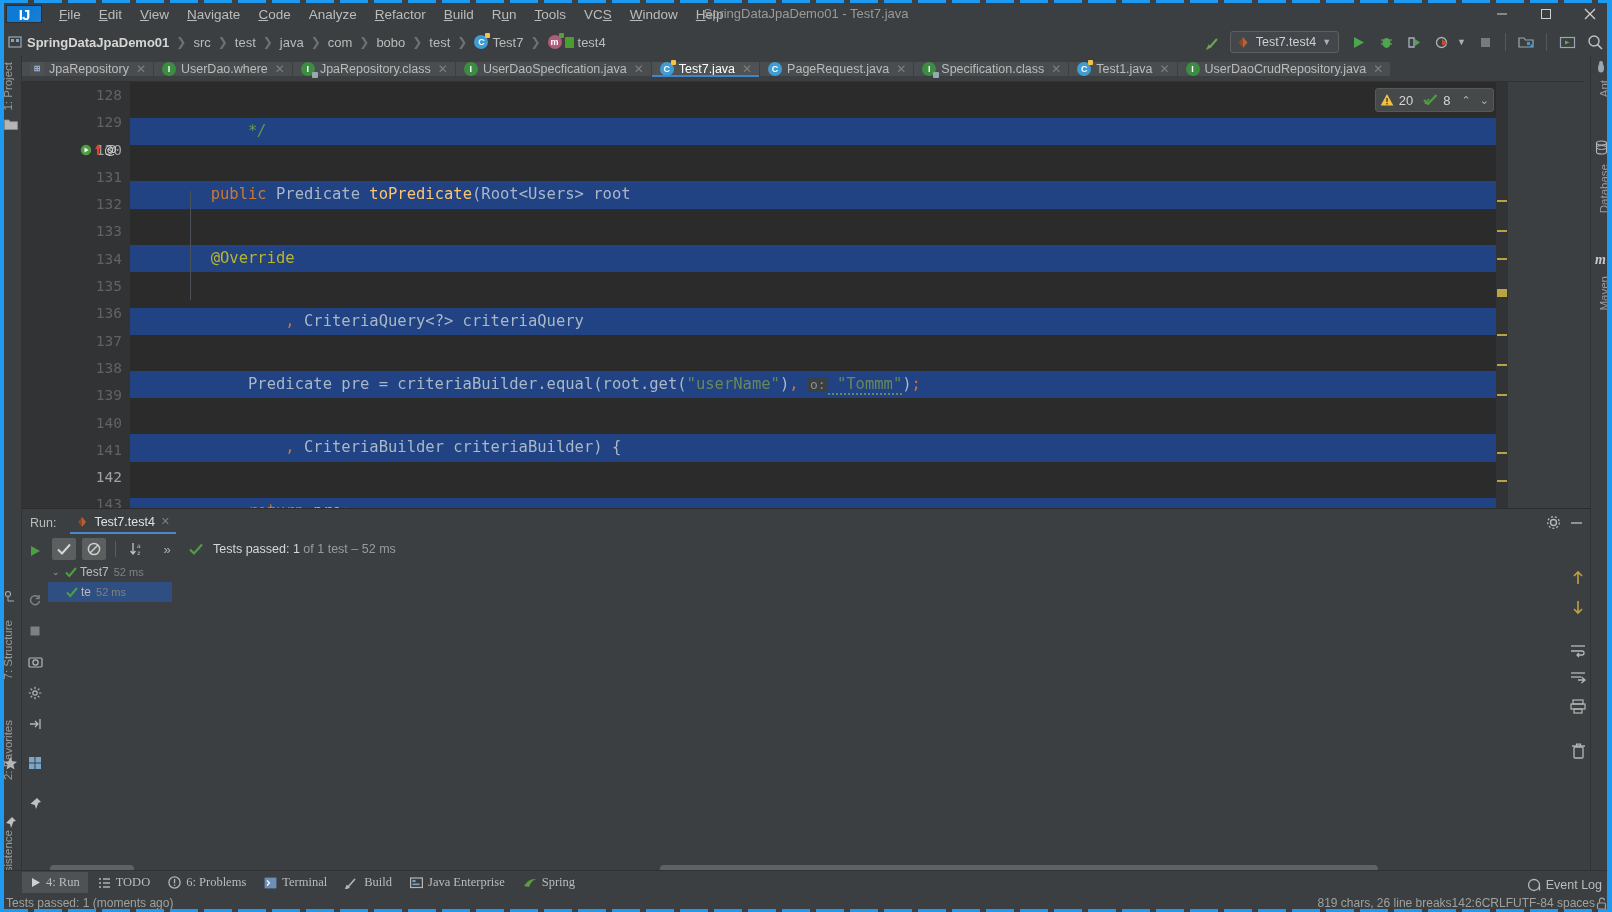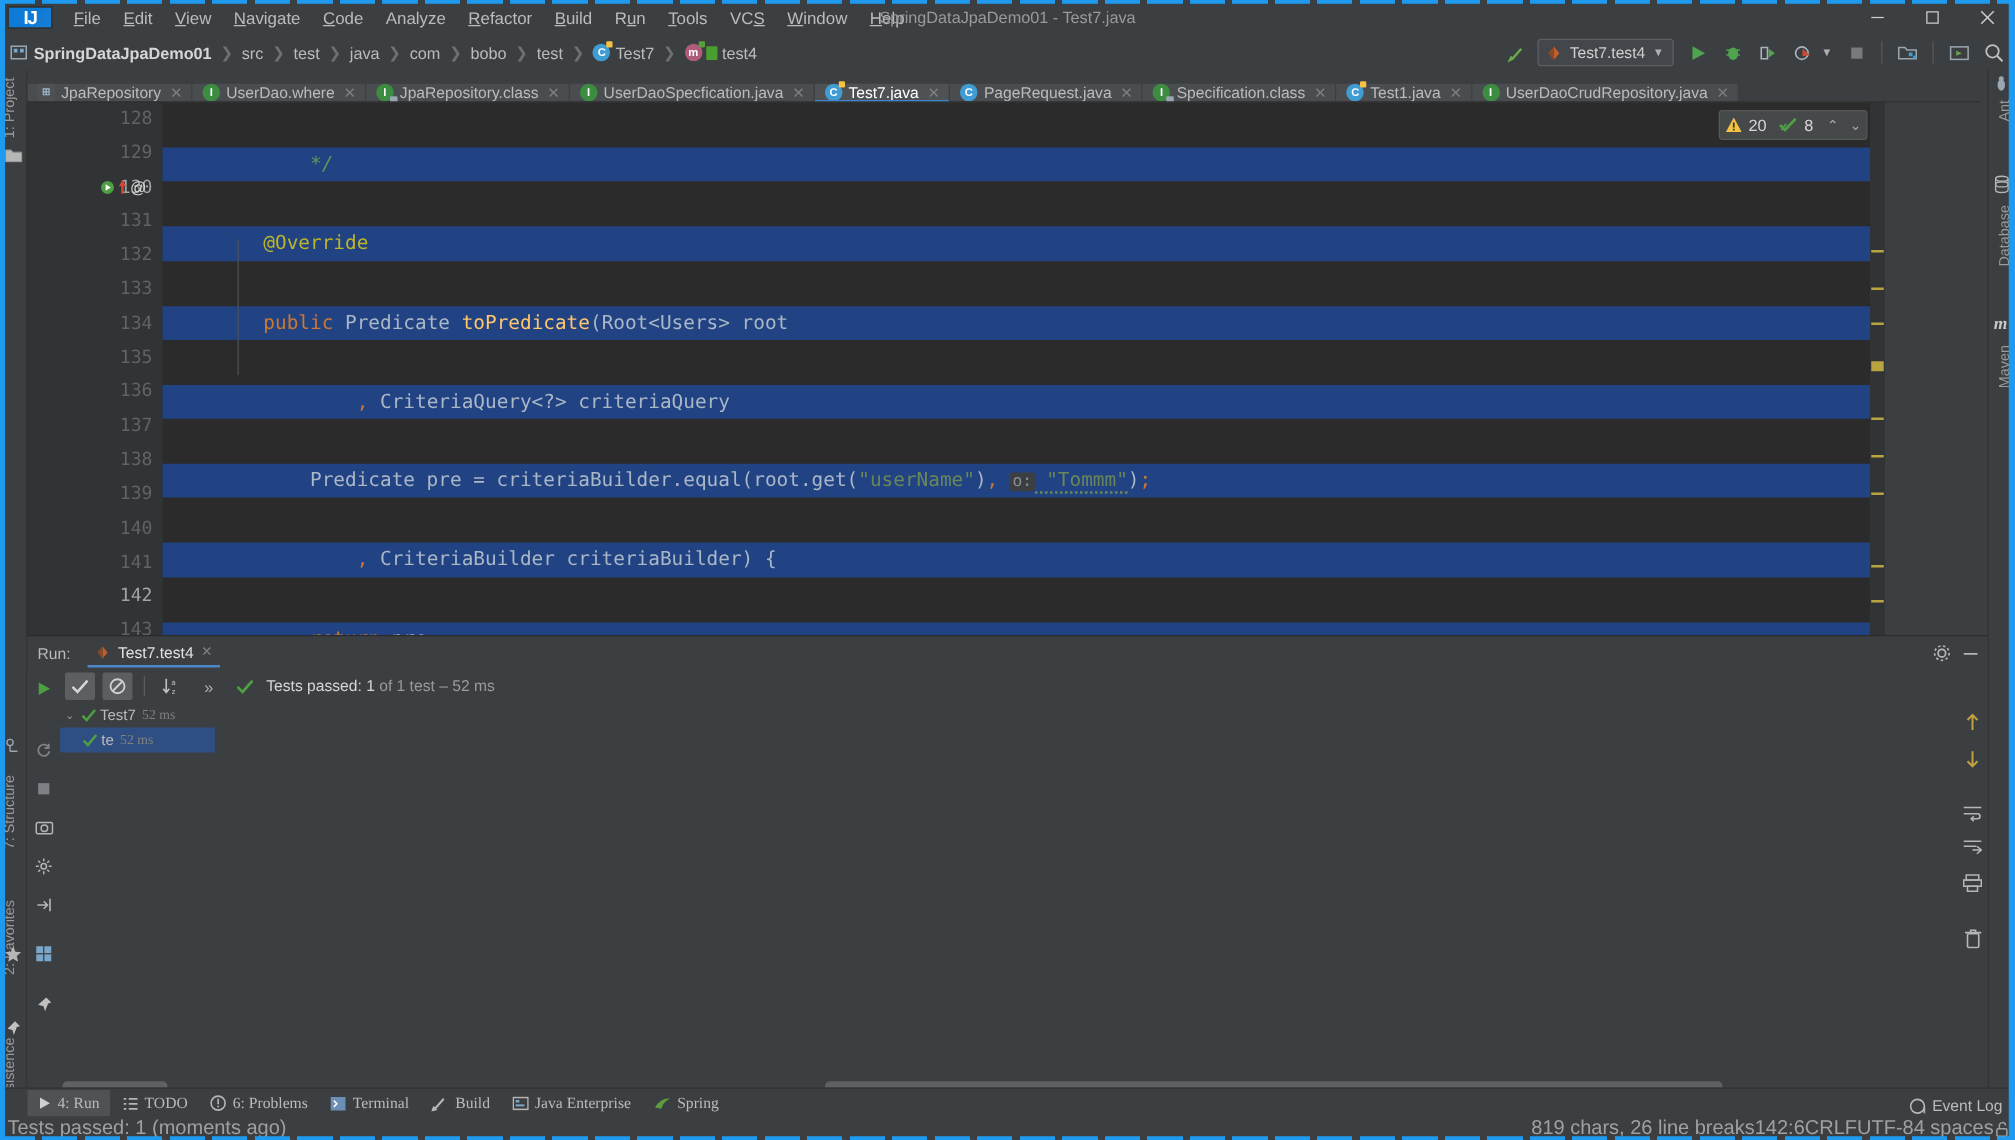--- a/index.html
+++ b/index.html
@@ -84,21 +84,21 @@
   .runcfg {
     display: flex; align-items: center; gap: 6px; height: 22px;
     padding: 0 7px 0 6px; border: 1px solid #5e6060; border-radius: 3px;
     background: #43464a; font-size: 12.5px; color: #cfcfcf; margin-right: 4px;
   }
   .sep-v { width: 1px; height: 18px; background: #555859; margin: 0 5px; }
 
   
   .tabbar {
     position: absolute; left: 22px; top: 56px; width: 1562px; height: 26px;
-    background: #3c3f41; display: flex; align-items: flex-end;
+    background: #3c3f41; display: flex; align-items: center;
     border-bottom: 1px solid #323232; overflow: hidden;
   }
   .etab {
     display: flex; align-items: center; gap: 5px; padding: 0 7px 0 8px;
     font-size: 12.5px; color: #bbbbbb; background: #4e5254;
     border-right: 1px solid #3c3f41; white-space: nowrap; position: relative;
   }
   .etab.inactive { background: #4a4d4f; }
   .etab.active { background: #4e5254; color: #ffffff; }
   .etab.active::after {
@@ -238,21 +238,21 @@
 
   .testtree {
     position: absolute; left: 26px; top: 53px; width: 124px; bottom: 22px;
     background: #3c3f41; font-size: 12px; overflow: hidden;
   }
   .tnode {
     height: 20px; display: flex; align-items: center; gap: 3px;
     padding-left: 4px; white-space: nowrap; color: #bbbbbb;
   }
   .tnode.sel { background: #2f4f82; }
-  .tnode .ms { color: #808080; font-size: 11px; margin-left: 2px; font-family: Liberation Serif, serif; }
+  .tnode .ms { color: #808080; font-size: 11px; margin-left: 2px; }
   .chev { width: 10px; color: #9a9a9a; font-size: 9px; }
 
   .console {
     position: absolute; left: 150px; top: 53px; right: 0; bottom: 22px;
     background: #2b2b2b; overflow: hidden;
     font-family: "DejaVu Sans Mono", monospace; font-size: 15px;
     color: #a9b7c6;
   }
   .console-line { padding: 6px 0 0 8px; white-space: pre; line-height: 22px; }
   .redbox {
@@ -280,21 +280,21 @@
     padding-left: 22px; font-size: 12.5px; color: #bbbbbb;
     border-top: 1px solid #323232;
   }
   .bbtn { display: flex; align-items: center; gap: 5px; padding: 3px 8px; font-family: Liberation Serif, serif; }
   .bbtn.active { background: #4e5254; }
 
   
   .statusbar {
     position: absolute; left: 0; bottom: 0; width: 1612px; height: 18px;
     background: #3c3f41; display: flex; align-items: center;
-    font-size: 16px; color: #a0a0a0; padding-left: 6px;
+    font-size: 12px; color: #a0a0a0; padding-left: 6px;
   }
   .status-right {
     position: absolute; right: 4px; display: flex; align-items: center; 
   }
   .eventlog {
     position: absolute; right: 10px; bottom: 20px; display: flex;
     align-items: center; gap: 5px; font-size: 12.5px; color: #bbbbbb;
   }
   .blue-edge {
     position: absolute; right: 0; top: 0; width: 5px; height: 912px;
@@ -613,22 +613,22 @@
         <svg width="8" height="13" viewBox="0 0 8 13">
             <path d="M4 1 L7 6 H5 V12 H3 V6 H1 Z" fill="#d04a32"></path>
           </svg>
       </div>
       <div style="position:absolute;left:82px;top:54px;height:27px;line-height:27px;color:#d6d6d6;font-size:13px;">@</div>
 
     </div>
 
     <div class="code">
       <div class="cl selected"><span class="cmt">            */</span></div>
+      <div class="cl selected"><span class="kw">        public </span><span>Predicate </span><span class="mth">toPredicate</span><span>(Root&lt;Users&gt; root</span></div>
       <div class="cl selected"><span class="ann">        @Override</span></div>
-      <div class="cl selected"><span class="kw">        public </span><span>Predicate </span><span class="mth">toPredicate</span><span>(Root&lt;Users&gt; root</span></div>
       <div class="cl selected"><span class="kw">                , </span><span>CriteriaQuery&lt;?&gt; criteriaQuery</span></div>
       <div class="cl selected"><span>            Predicate pre = criteriaBuilder.equal(root.get(</span><span class="str">"userName"</span><span>)</span><span class="kw">, </span><span class="hint">o:</span><span class="str warnsq"> "Tommm"</span><span>)</span><span class="kw">;</span></div>
       <div class="cl selected"><span class="kw">                , </span><span>CriteriaBuilder criteriaBuilder) {</span></div>
       <div class="cl selected"><span class="kw">            return </span><span>pre</span><span class="kw">;</span></div>
       
       
       
       
       
       

